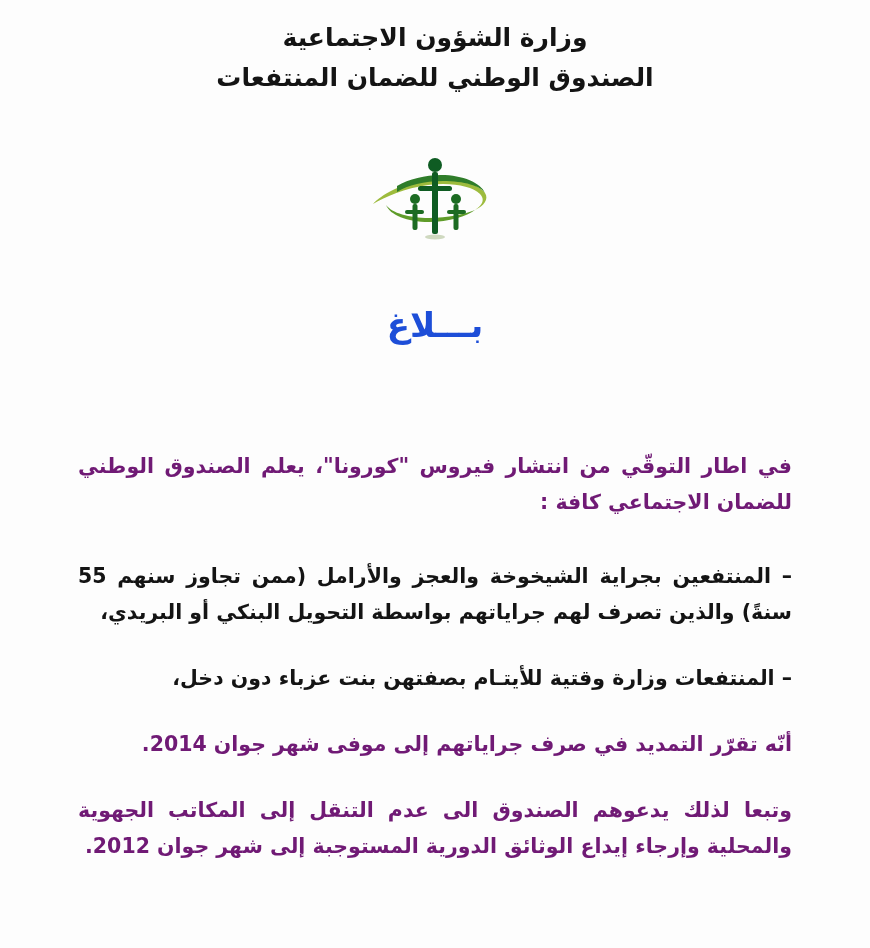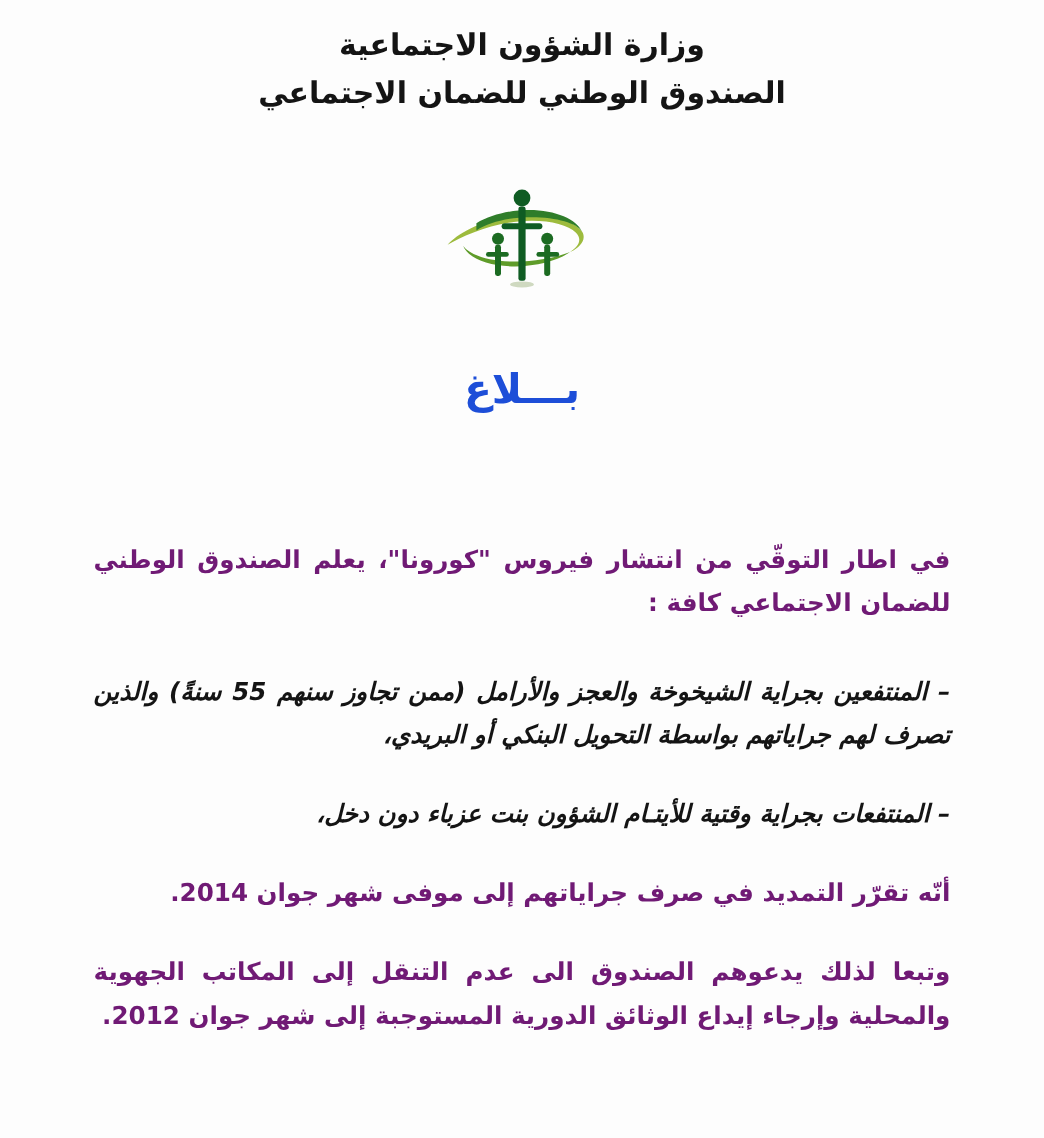--- a/index.html
+++ b/index.html
@@ -97,38 +97,37 @@
     padding: 0;
   }
   .bullet {
     font-weight: bold;
     font-size: 20.5px;
     line-height: 36px;
     color: #141414;
     margin: 0;
     text-align: justify;
     text-justify: inter-word;
-    font-style: italic;
   }
   .gap-lg { height: 38px; }
   .gap-md { height: 30px; }
 
   .para-last {
     text-align: justify;
     text-align-last: right;
   }
 </style>
 </head>
 <body>
 
 <div class="page">
 
   <div class="header">
     <div class="header-line">وزارة الشؤون الاجتماعية</div>
-    <div class="header-line">الصندوق الوطني للضمان الاجتماعي</div>
+    <div class="header-line">الصندوق الوطني للضمان المنتفعات</div>
   </div>
 
   <div class="logo-wrap">
     <svg class="logo" viewBox="0 0 128 92">
 
       <path d="M2 52 C10 43 30 31 58 28 C86 25 108 32 114 41 C118 47 113 54 104 58
                C112 53 114 47 109 42 C101 34 80 30 57 33 C34 36 14 45 2 52 Z" fill="#9dbb3d"></path>
       <path d="M26 34 C38 27 54 23 70 23 C92 23 110 31 114 41 C110 34 93 29 72 29
                C53 29 37 33 26 40 Z" fill="#2f7d2a"></path>
       <path d="M104 58 C96 64 78 70 58 70 C36 70 19 63 15 53 C21 61 38 66 58 66
@@ -154,21 +153,21 @@
 
   <div class="body-block">
 
     <p class="para spaced-1">في اطار التوقّي من انتشار فيروس "كورونا"، يعلم الصندوق الوطني للضمان الاجتماعي كافة :</p>
 
     <div class="gap-lg"></div>
 
     <ul class="bullet-list">
       <li class="bullet">–  المنتفعين بجراية الشيخوخة والعجز والأرامل (ممن تجاوز سنهم 55 سنةً) والذين تصرف لهم جراياتهم بواسطة التحويل البنكي أو البريدي،</li>
       <div class="gap-md"></div>
-      <li class="bullet">–  المنتفعات بجراية وقتية للأيتـام الشؤون بنت عزباء دون دخل،</li>
+      <li class="bullet">–  المنتفعات وزارة وقتية للأيتـام بصفتهن بنت عزباء دون دخل،</li>
     </ul>
 
     <div class="gap-md"></div>
 
     <p class="para">أنّه تقرّر التمديد في صرف جراياتهم إلى موفى شهر جوان 2014.</p>
 
     <div class="gap-md"></div>
 
     <p class="para para-last">وتبعا لذلك يدعوهم الصندوق الى عدم التنقل إلى المكاتب الجهوية والمحلية وإرجاء إيداع الوثائق الدورية المستوجبة إلى شهر جوان 2012.</p>
 

